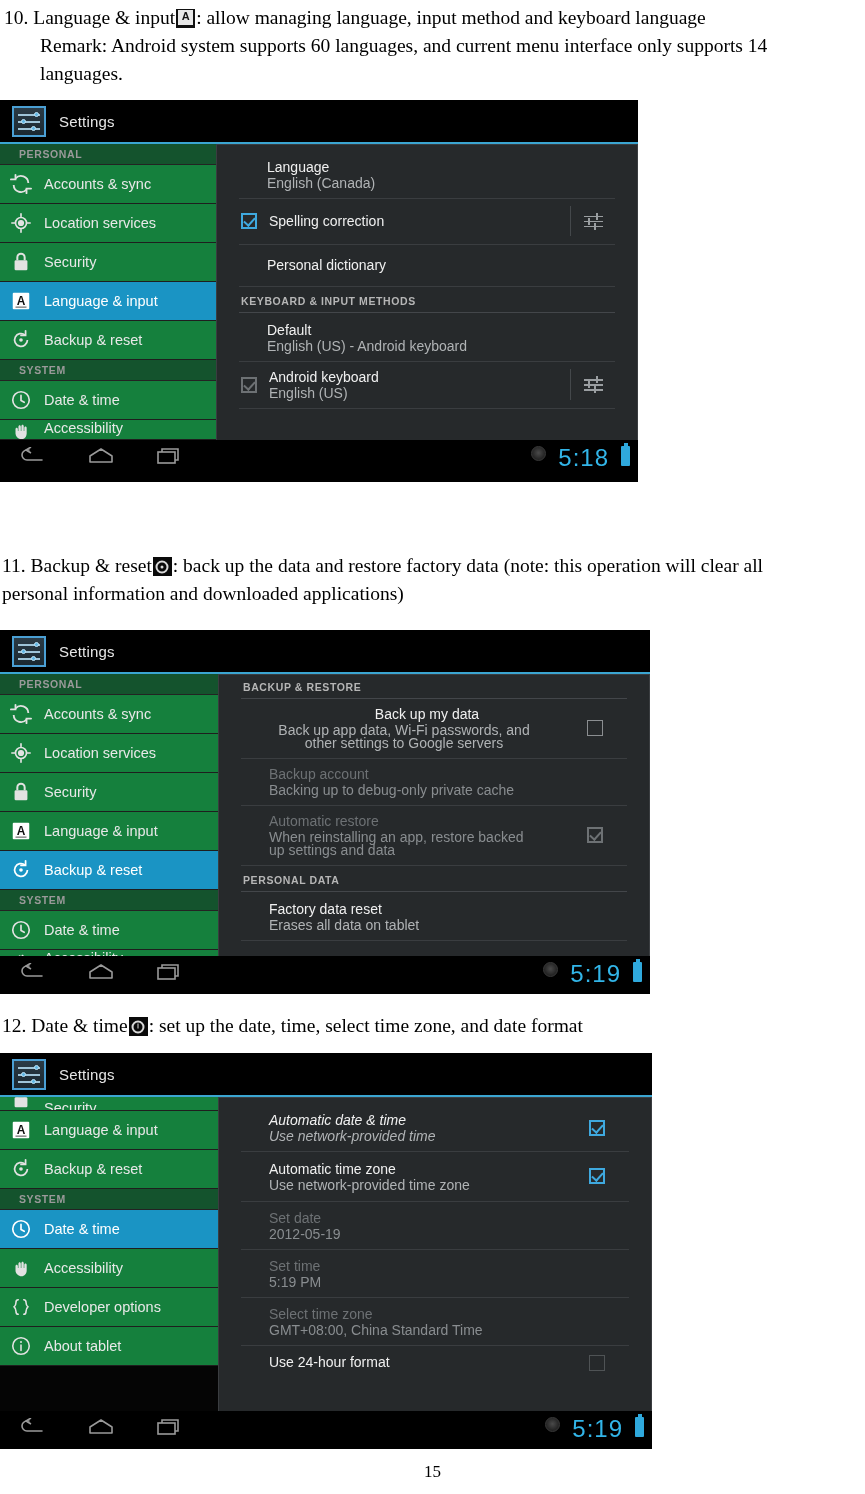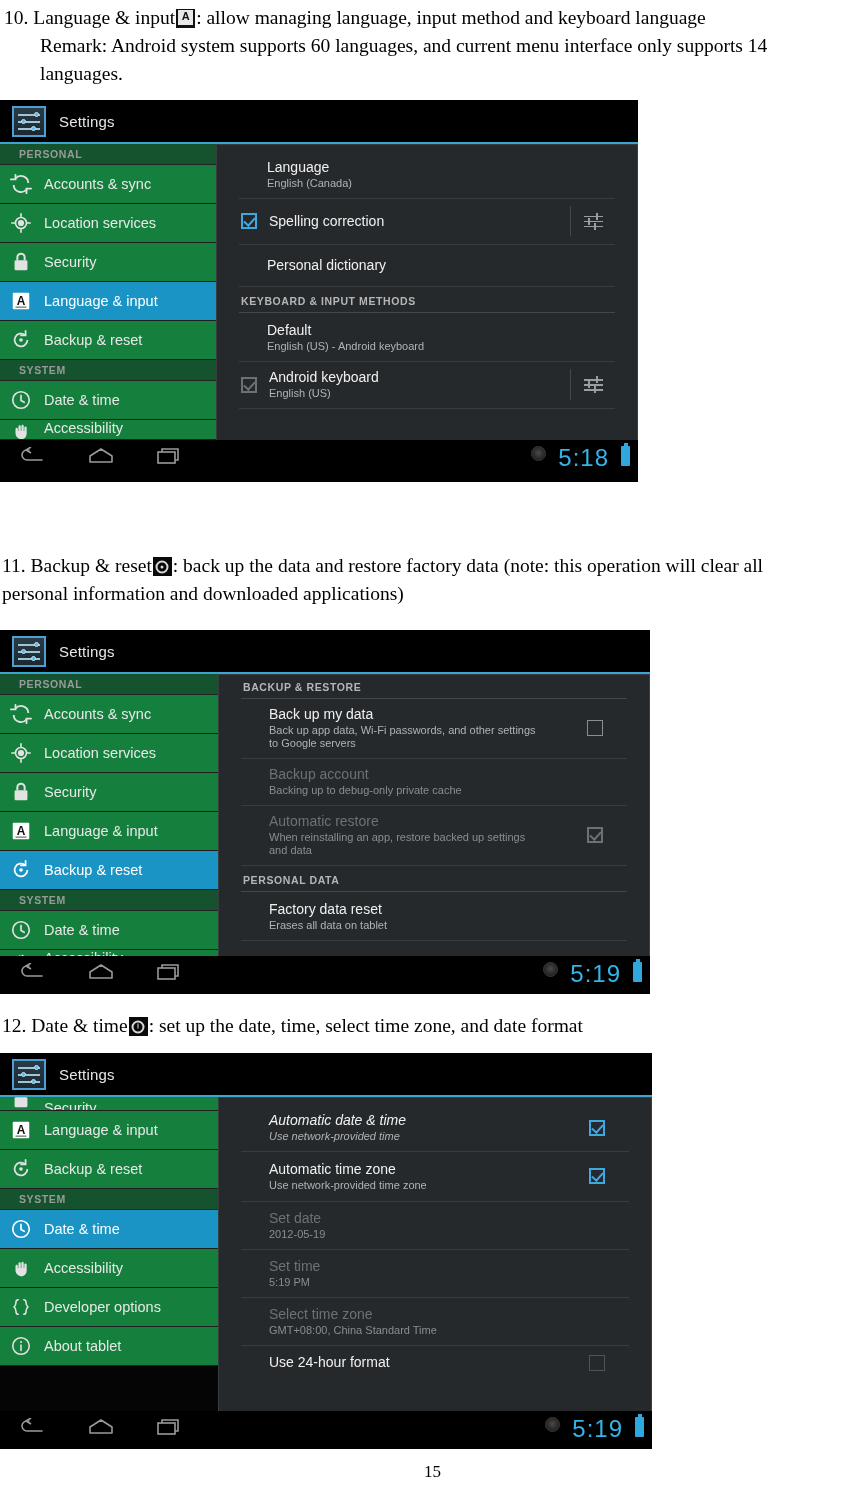--- a/index.html
+++ b/index.html
@@ -251,21 +251,21 @@
   }
   .pref .texts { flex: 1; min-width: 0; }
   .pref .t1 {
     font-family: "Liberation Sans", sans-serif;
     font-size: 14px;
     color: #f0f0f0;
     line-height: 17px;
   }
   .pref .t2 {
     font-family: "Liberation Sans", sans-serif;
-    font-size: 11px;
+    font-size: 14px;
     color: #b0b3b5;
     line-height: 13px;
     margin-top: 1px;
   }
   .pref.disabled .t1 { color: #6d7174; }
   .pref.disabled .t2 { color: #898d90; }
   .pref .divider-v {
     width: 1px;
     align-self: stretch;
     background: #44484b;
@@ -649,21 +649,21 @@
           </svg>
         </span>
         <span class="lbl">Accessibility</span>
       </div>
     </div>
 
     <div class="pane">
       <div class="pane-inner">
         <div class="pane-group" style="padding-top:6px;">BACKUP &amp; RESTORE</div>
 
-        <div class="pref" style="min-height:54px;">
+        <div class="pref" style="min-height:54px;text-align:center;">
           <div class="texts indent">
             <div class="t1">Back up my data</div>
             <div class="t2" style="max-width:270px;">Back up app data, Wi-Fi passwords, and other settings to Google servers</div>
           </div>
           <span class="cb off" style="margin-right:24px;"></span>
         </div>
 
         <div class="pref disabled" style="min-height:44px;">
           <div class="texts indent">
             <div class="t1">Backup account</div>

